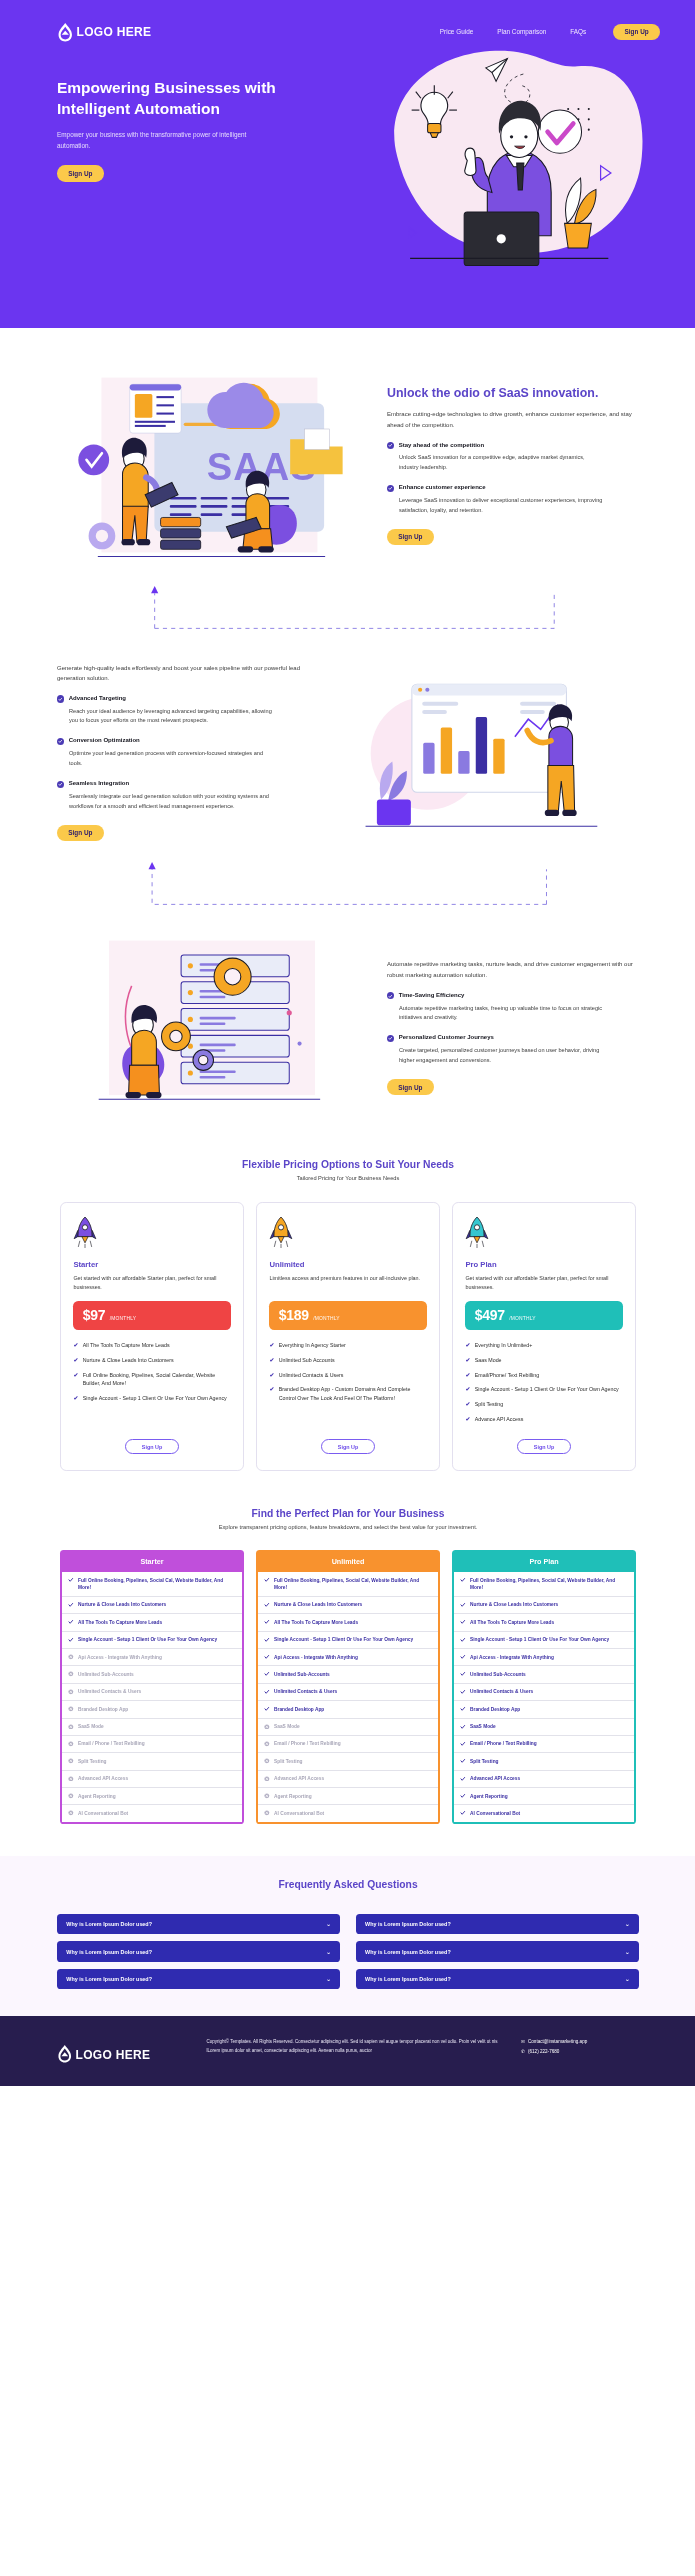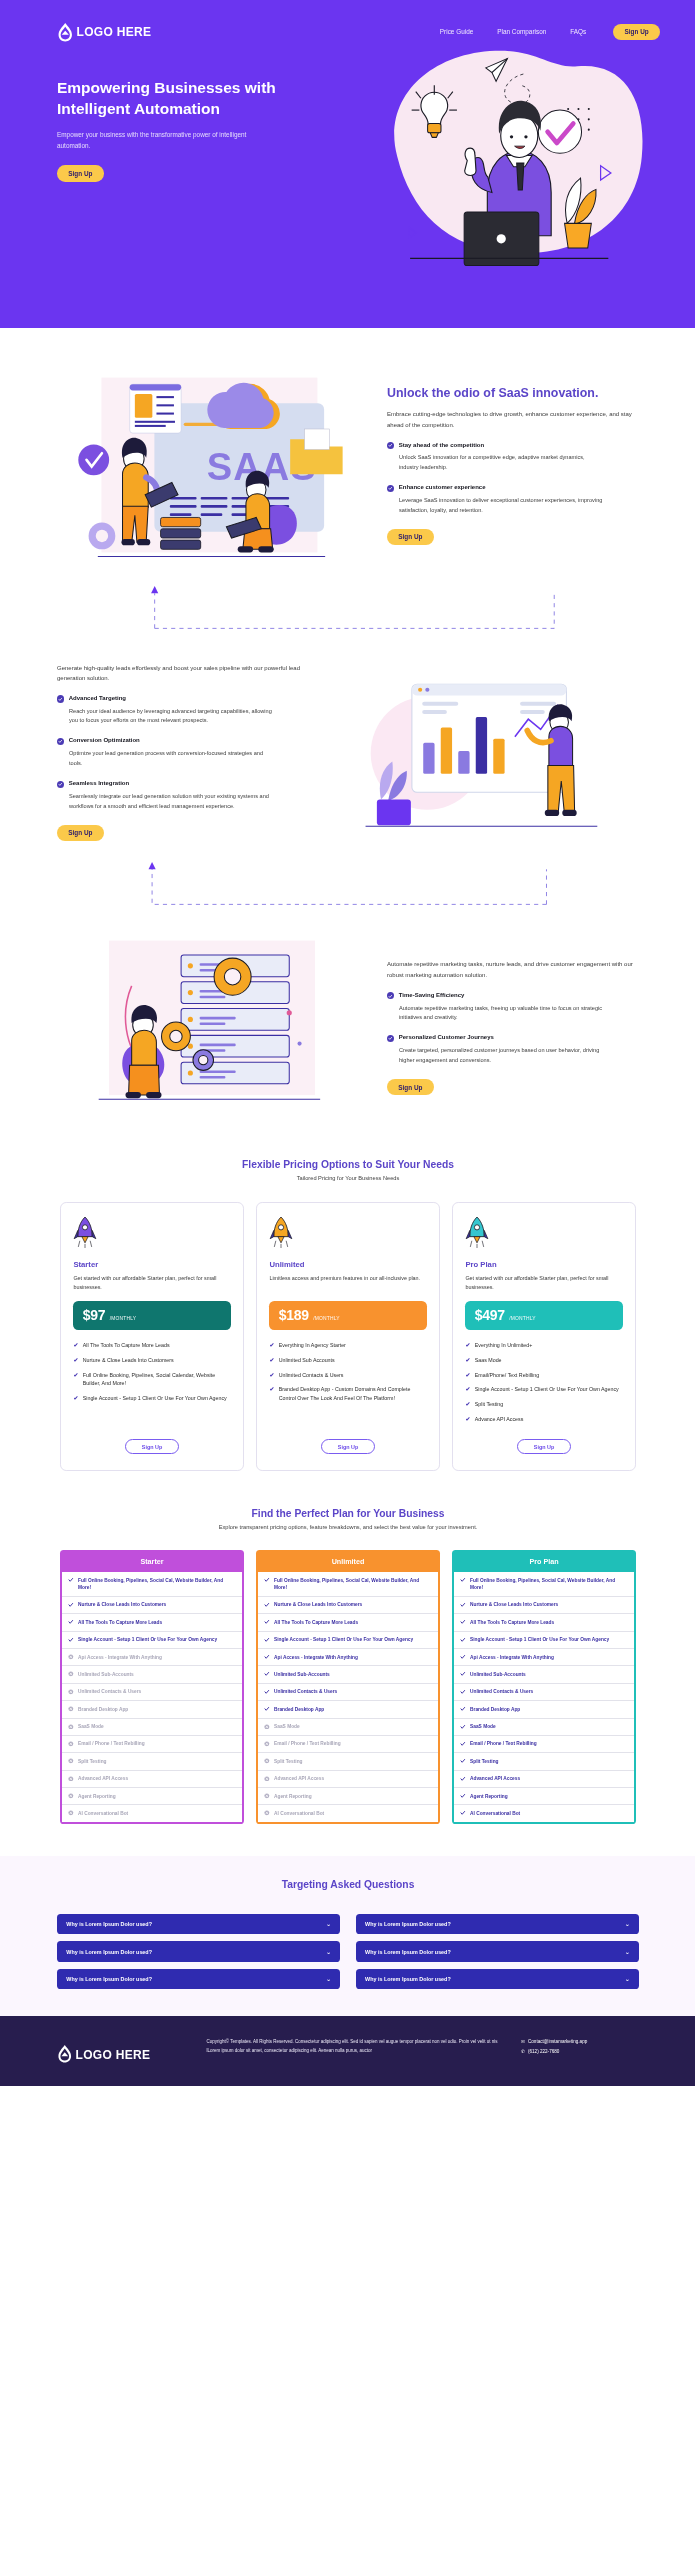--- a/index.html
+++ b/index.html
@@ -580,21 +580,21 @@
   <path d="M37 28 l7 16 l-7 -4 Z" fill="#3b2fa3" stroke="#1b1b25" stroke-width="1.4"></path>
   <path d="M17 40 h12 l-6 12 Z" fill="#f5a623" stroke="#1b1b25" stroke-width="1.4"></path>
   <g stroke="#1b1b25" stroke-width="1.2">
                 <line x1="13" y1="48" x2="10" y2="60"></line>
                 <line x1="23" y1="54" x2="23" y2="62"></line>
                 <line x1="33" y1="48" x2="36" y2="60"></line>
               </g>
 </svg></div>
      <div class="plan-name">Starter</div>
      <div class="plan-desc">Get started with our affordable Starter plan, perfect for small businesses.</div>
-     <div class="price-pill" style="background:#0f766e">
+     <div class="price-pill" style="background:#ef4444">
        <span class="price-amt">$97</span>
        <span class="price-per">/MONTHLY</span>
      </div>
      <div class="plan-feats">
             <div class="plan-feat">
        <span class="tick">✔</span>
        <span>All The Tools To Capture More Leads</span>
      </div>
             <div class="plan-feat">
        <span class="tick">✔</span>
@@ -987,21 +987,21 @@
               </svg>
        <span>AI Conversational Bot</span>
      </div>
           </div>
         </div>
       </div>
   </section>
 
   <section class="faq-band">
     <div class="band-head">
-      <div class="band-title">Targeting Asked Questions</div>
+      <div class="band-title">Frequently Asked Questions</div>
     </div>
     <div class="faq-grid" id="faq-grid">
         <div class="faq-item">
           <span>Why is Lorem Ipsum Dolor used?</span>
      <span class="chev">⌄</span>
         </div>
         <div class="faq-item">
           <span>Why is Lorem Ipsum Dolor used?</span>
      <span class="chev">⌄</span>
         </div>

